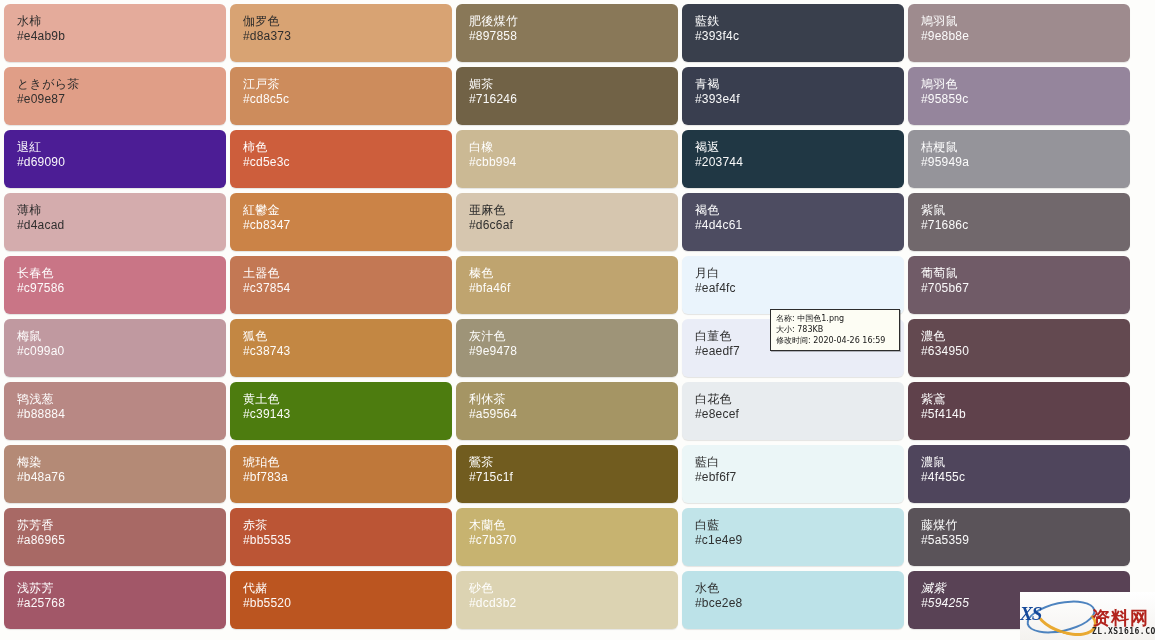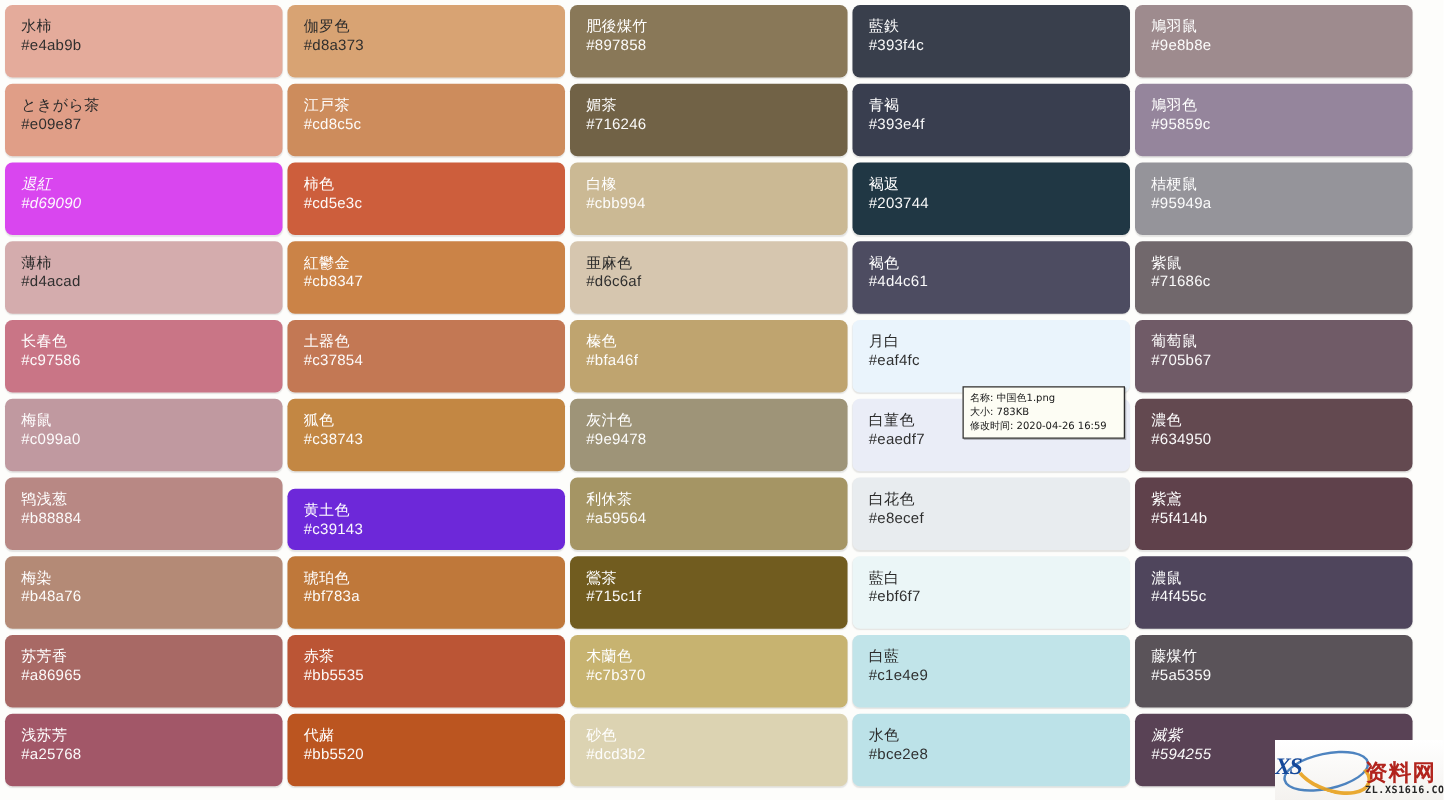--- a/index.html
+++ b/index.html
@@ -160,21 +160,21 @@
         <div class="hx">#716246</div>
       </div>
       <div class="swatch light-txt" style="background: rgb(57, 62, 79);">
         <div class="nm">青褐</div>
         <div class="hx">#393e4f</div>
       </div>
       <div class="swatch light-txt" style="background: rgb(149, 133, 156);">
         <div class="nm">鳩羽色</div>
         <div class="hx">#95859c</div>
       </div>
-      <div class="swatch light-txt" style="background: #d946ef; font-style: italic;">
+      <div class="swatch light-txt" style="background: #4c1d95;">
         <div class="nm">退紅</div>
         <div class="hx">#d69090</div>
       </div>
       <div class="swatch light-txt" style="background: rgb(205, 94, 60);">
         <div class="nm">柿色</div>
         <div class="hx">#cd5e3c</div>
       </div>
       <div class="swatch light-txt" style="background: rgb(203, 185, 148);">
         <div class="nm">白橡</div>
         <div class="hx">#cbb994</div>
@@ -244,21 +244,21 @@
         <div class="hx">#eaedf7</div>
       </div>
       <div class="swatch light-txt" style="background: rgb(99, 73, 80);">
         <div class="nm">濃色</div>
         <div class="hx">#634950</div>
       </div>
       <div class="swatch light-txt" style="background: rgb(184, 136, 132);">
         <div class="nm">鸨浅葱</div>
         <div class="hx">#b88884</div>
       </div>
-      <div class="swatch light-txt" style="background: #6d28d9; margin-top: 9px;">
+      <div class="swatch light-txt" style="background: #4d7c0f;">
         <div class="nm">黄土色</div>
         <div class="hx">#c39143</div>
       </div>
       <div class="swatch light-txt" style="background: rgb(165, 149, 100);">
         <div class="nm">利休茶</div>
         <div class="hx">#a59564</div>
       </div>
       <div class="swatch dark-txt" style="background: rgb(232, 236, 239);">
         <div class="nm">白花色</div>
         <div class="hx">#e8ecef</div>

